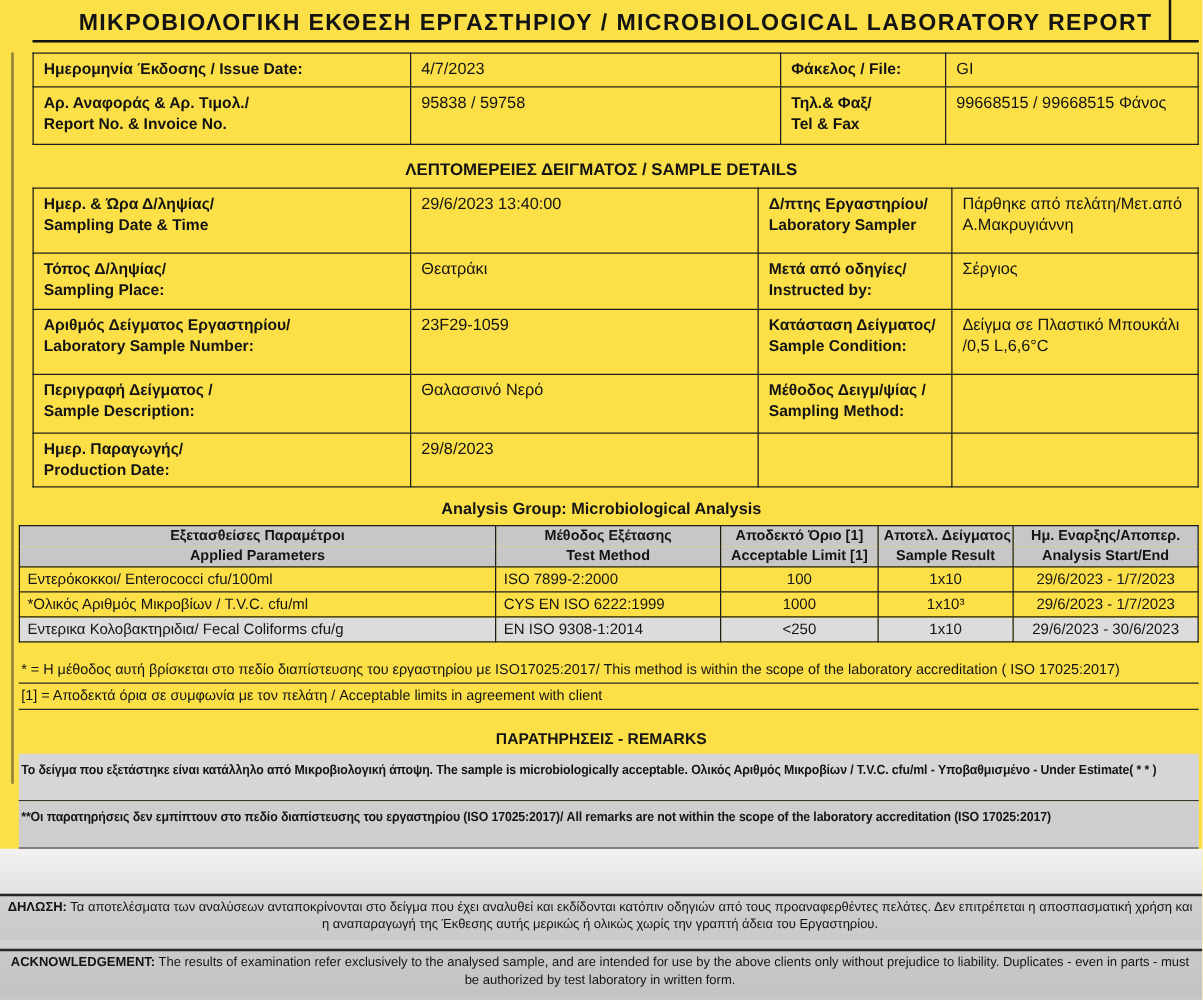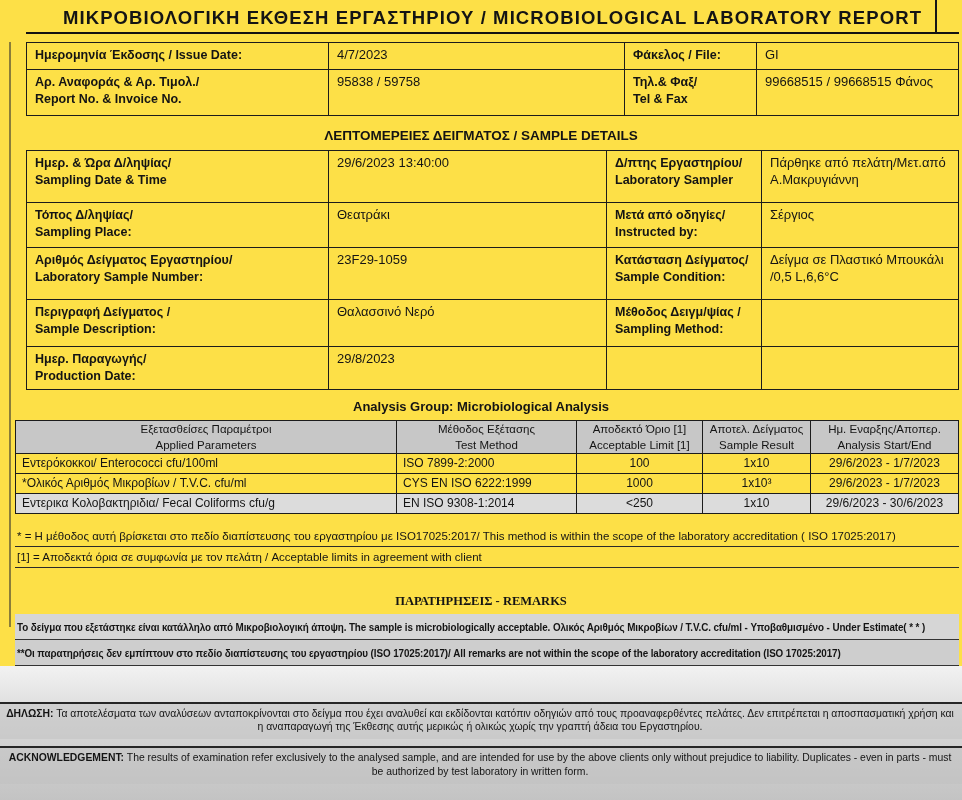--- a/index.html
+++ b/index.html
@@ -30,37 +30,37 @@
   .det-r4 { height:47px; } .det-r5 { height:27px; }
 
   .section-title { text-align:center; font-weight:700; font-size:13.5px; margin-top:11px; }
   .details-title { margin-top:12px; }
   .analysis-title { margin-top:9px; font-size:13px; }
   table.det { margin-top:7px; }
   table.hdr { margin-top:8px; }
 
   
   table.an { border-collapse:collapse; table-layout:fixed; margin:6px 3px 0 15px; width:944px; }
-  table.an th { background:#c7c7c7; font-weight:400; font-size:11.5px; padding:2px 4px; text-align:center; white-space:nowrap; overflow:hidden; }
+  table.an th { background:#c7c7c7; font-weight:700; font-size:11.5px; padding:2px 4px; text-align:center; white-space:nowrap; overflow:hidden; }
   table.an thead tr.h-el th { border-bottom:none; }
   table.an thead tr.h-en th { border-top:none;text-align:center; }
   table.an td { font-size:12px; padding:2.5px 6px; white-space:nowrap; overflow:hidden; vertical-align:middle; }
   table.an td.c { text-align:center; }
   table.an tbody tr.shaded { background:#dcdcdc; }
   table.an tbody tr { height:20px; }
 
   
   .footnotes { margin:14px 3px 0 15px; }
   .footnote { border-bottom:1.6px solid #2a2a2a; padding:2px 2px 4px; font-size:11.5px; white-space:nowrap; overflow:hidden; }
   .footnote + .footnote { padding-top:4px; }
 
   
-  .remarks-title { margin-top:26px; font-size:12.5px;font-family:Liberation Serif, serif; }
+  .remarks-title { margin-top:16px; font-size:12.5px; }
   .remark-lines { margin:5px 3px 0 15px; }
-  .remark-line { border-bottom:1.6px solid #333; padding:3px 2px 4px; background:#d6d6d6; overflow:hidden; }
+  .remark-line { border-bottom:1.6px solid #333; padding:3px 2px 16px; background:#d6d6d6; overflow:hidden; }
   .remark-line + .remark-line { background:#cecece; }
   .squeeze { display:inline-block; transform:scaleX(.93); transform-origin:0 50%; white-space:nowrap; font-weight:700; font-size:10.6px; letter-spacing:-.1px; }
 
   
   .bottom-band { margin-top:0; background:linear-gradient(180deg,#f2f2f2 0%, #d8d8d8 35%, #bdbdbd 100%); padding-top:36px; height:158px; }
   .decl { border-top:2px solid #262626; padding:3px 8px 5px 6px; font-size:10.4px; line-height:1.32; background:rgba(190,190,190,.45);text-align:center; }
   .decl + .decl { margin-top:7px; }
   .decl-label { font-weight:700; }
 </style>
 </head>

